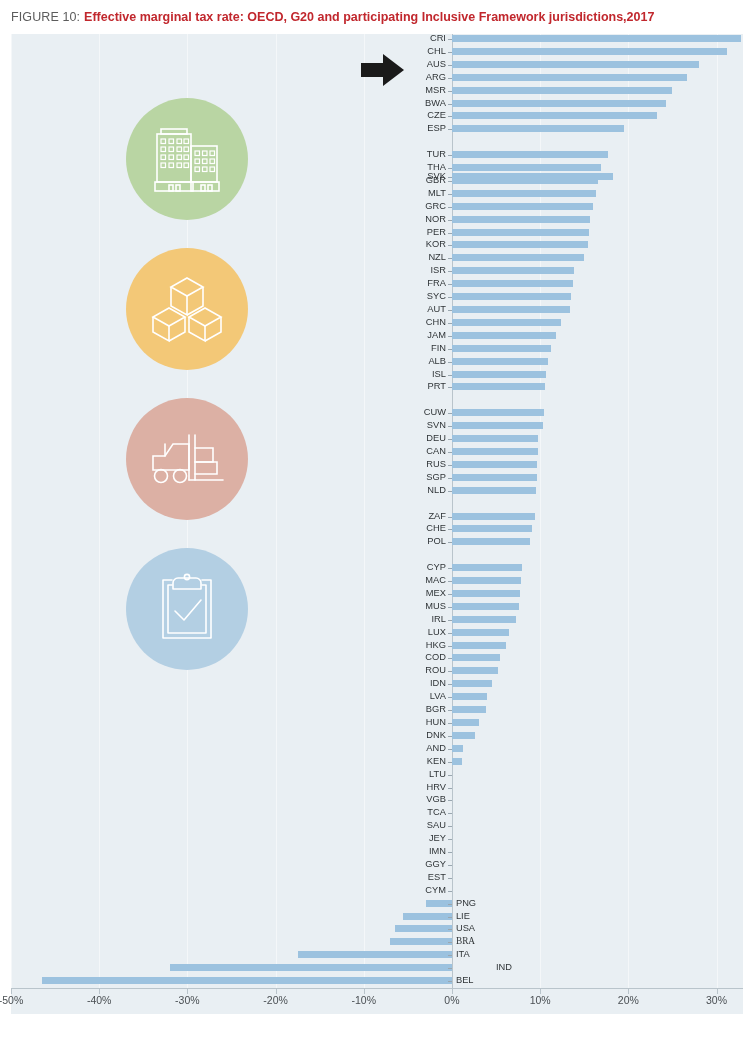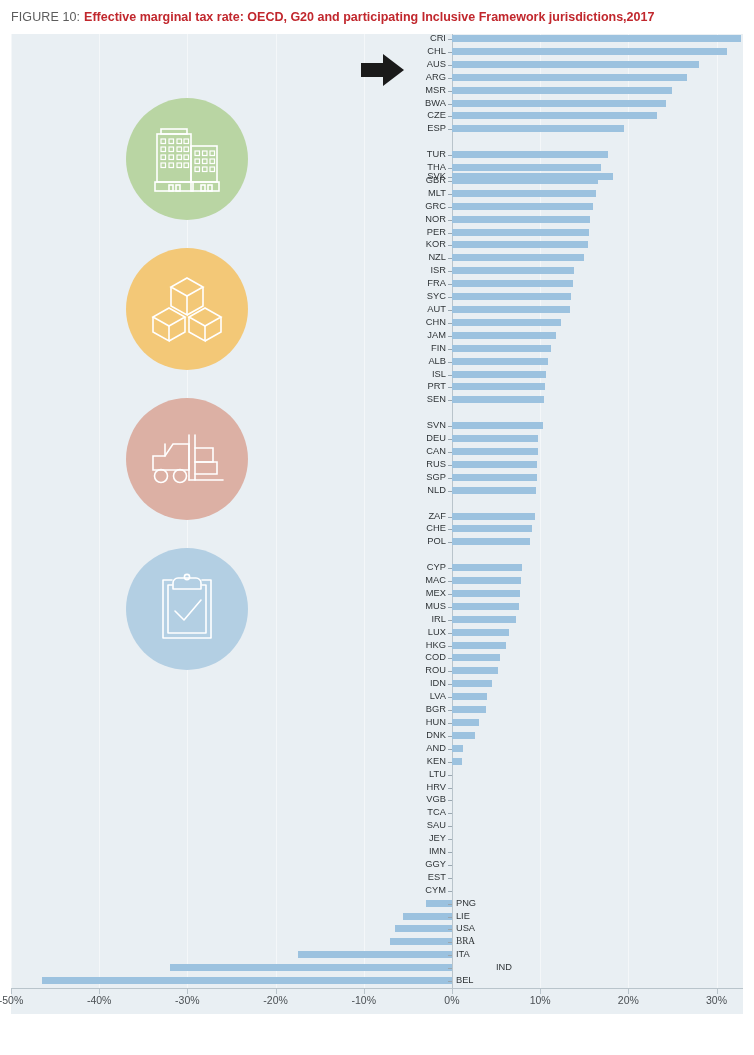--- a/index.html
+++ b/index.html
@@ -238,24 +238,24 @@
         <div class="row" style="top: 335.541px; height: 12.9054px;">
           <div class="bar" style="left: 440.964px; width: 94.3663px; background: rgb(156, 194, 223);"></div>
           <div class="tick" style="left: 436.964px; top: 5px;"></div>
           <div class="lbl left" style="top: 0px; left: 400.964px; width: 34px;">ISL</div>
         </div>
         <div class="row" style="top: 348.446px; height: 12.9054px;">
           <div class="bar" style="left: 440.964px; width: 92.6024px; background: rgb(156, 194, 223);"></div>
           <div class="tick" style="left: 436.964px; top: 5px;"></div>
           <div class="lbl left" style="top: 0px; left: 400.964px; width: 34px;">PRT</div>
         </div>
-        <div class="row" style="top: 361.351px; height: 12.9054px;">
+        <div class="row" style="top: 374.257px; height: 12.9054px;">
           <div class="bar" style="left: 440.964px; width: 91.7205px; background: rgb(156, 194, 223);"></div>
           <div class="tick" style="left: 436.964px; top: 5px;"></div>
-          <div class="lbl left" style="top: 0px; left: 400.964px; width: 34px;">SEN</div>
+          <div class="lbl left" style="top: 0px; left: 400.964px; width: 34px;">CUW</div>
         </div>
         <div class="row" style="top: 387.162px; height: 12.9054px;">
           <div class="bar" style="left: 440.964px; width: 90.8386px; background: rgb(156, 194, 223);"></div>
           <div class="tick" style="left: 436.964px; top: 5px;"></div>
           <div class="lbl left" style="top: 0px; left: 400.964px; width: 34px;">SVN</div>
         </div>
         <div class="row" style="top: 400.068px; height: 12.9054px;">
           <div class="bar" style="left: 440.964px; width: 86.4289px; background: rgb(156, 194, 223);"></div>
           <div class="tick" style="left: 436.964px; top: 5px;"></div>
           <div class="lbl left" style="top: 0px; left: 400.964px; width: 34px;">DEU</div>

